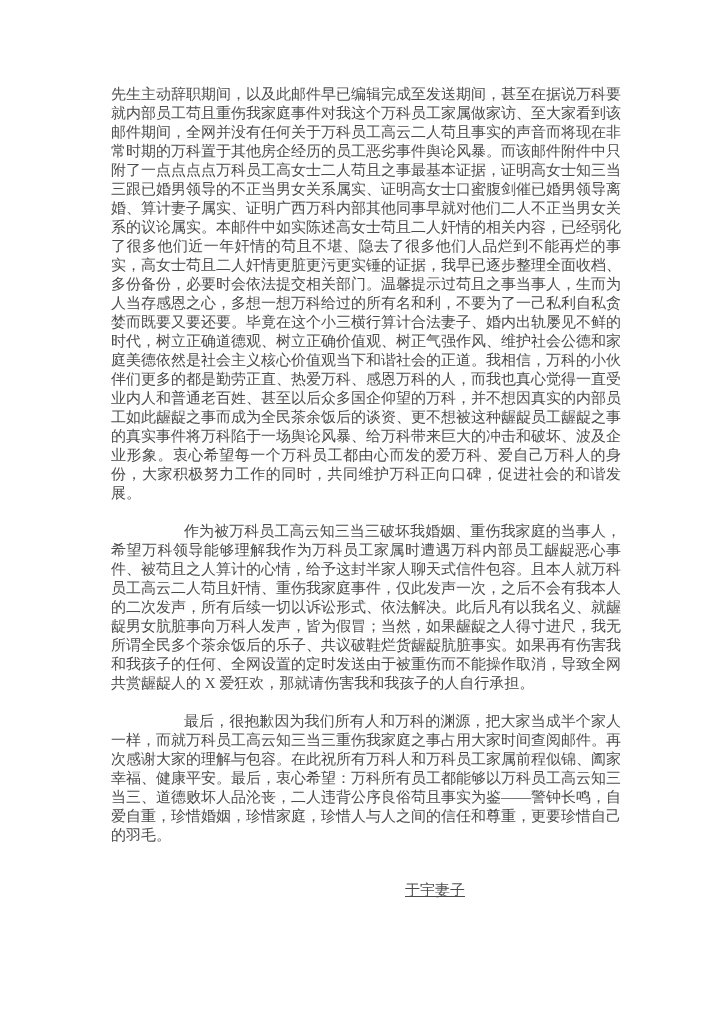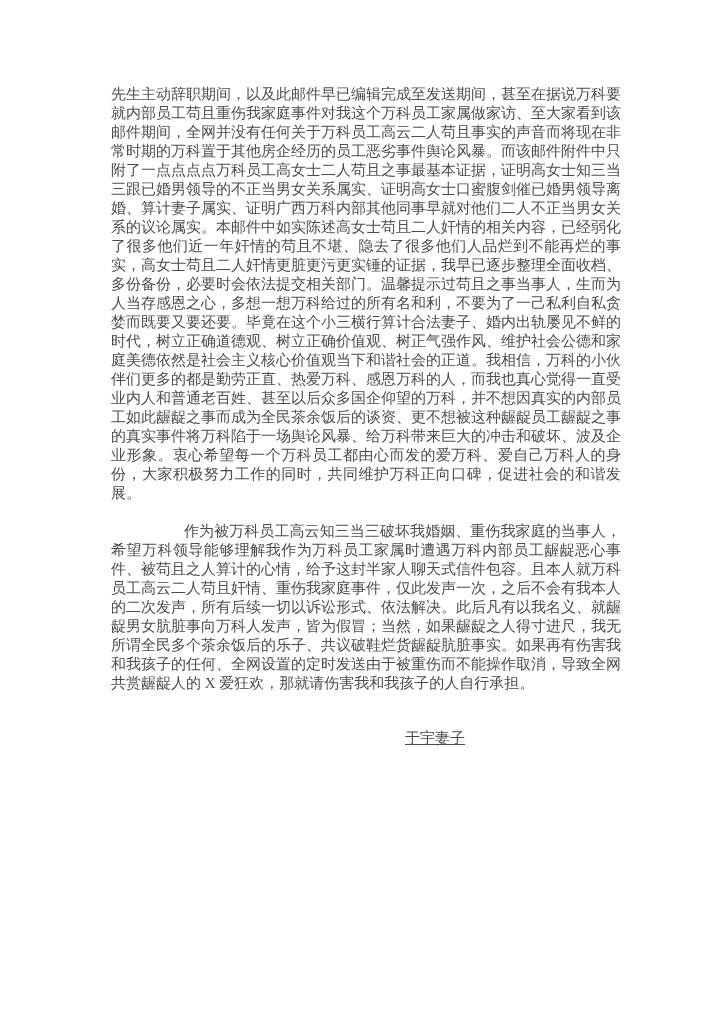--- a/index.html
+++ b/index.html
@@ -47,15 +47,16 @@
     text-decoration: underline;
   }
 </style>
 </head>
 <body>
 
 <div class="page">
   <div class="letter">
     <p class="para">先生主动辞职期间，以及此邮件早已编辑完成至发送期间，甚至在据说万科要就内部员工苟且重伤我家庭事件对我这个万科员工家属做家访、至大家看到该邮件期间，全网并没有任何关于万科员工高云二人苟且事实的声音而将现在非常时期的万科置于其他房企经历的员工恶劣事件舆论风暴。而该邮件附件中只附了一点点点点万科员工高女士二人苟且之事最基本证据，证明高女士知三当三跟已婚男领导的不正当男女关系属实、证明高女士口蜜腹剑催已婚男领导离婚、算计妻子属实、证明广西万科内部其他同事早就对他们二人不正当男女关系的议论属实。本邮件中如实陈述高女士苟且二人奸情的相关内容，已经弱化了很多他们近一年奸情的苟且不堪、隐去了很多他们人品烂到不能再烂的事实，高女士苟且二人奸情更脏更污更实锤的证据，我早已逐步整理全面收档、多份备份，必要时会依法提交相关部门。温馨提示过苟且之事当事人，生而为人当存感恩之心，多想一想万科给过的所有名和利，不要为了一己私利自私贪婪而既要又要还要。毕竟在这个小三横行算计合法妻子、婚内出轨屡见不鲜的时代，树立正确道德观、树立正确价值观、树正气强作风、维护社会公德和家庭美德依然是社会主义核心价值观当下和谐社会的正道。我相信，万科的小伙伴们更多的都是勤劳正直、热爱万科、感恩万科的人，而我也真心觉得一直受业内人和普通老百姓、甚至以后众多国企仰望的万科，并不想因真实的内部员工如此龌龊之事而成为全民茶余饭后的谈资、更不想被这种龌龊员工龌龊之事的真实事件将万科陷于一场舆论风暴、给万科带来巨大的冲击和破坏、波及企业形象。衷心希望每一个万科员工都由心而发的爱万科、爱自己万科人的身份，大家积极努力工作的同时，共同维护万科正向口碑，促进社会的和谐发展。</p>
     <p class="para indent">作为被万科员工高云知三当三破坏我婚姻、重伤我家庭的当事人，希望万科领导能够理解我作为万科员工家属时遭遇万科内部员工龌龊恶心事件、被苟且之人算计的心情，给予这封半家人聊天式信件包容。且本人就万科员工高云二人苟且奸情、重伤我家庭事件，仅此发声一次，之后不会有我本人的二次发声，所有后续一切以诉讼形式、依法解决。此后凡有以我名义、就龌龊男女肮脏事向万科人发声，皆为假冒；当然，如果龌龊之人得寸进尺，我无所谓全民多个茶余饭后的乐子、共议破鞋烂货龌龊肮脏事实。如果再有伤害我和我孩子的任何、全网设置的定时发送由于被重伤而不能操作取消，导致全网共赏龌龊人的 X 爱狂欢，那就请伤害我和我孩子的人自行承担。</p>
+    <p class="para indent">最后，很抱歉因为我们所有人和万科的渊源，把大家当成半个家人一样，而就万科员工高云知三当三重伤我家庭之事占用大家时间查阅邮件。再次感谢大家的理解与包容。在此祝所有万科人和万科员工家属前程似锦、阖家幸福、健康平安。最后，衷心希望：万科所有员工都能够以万科员工高云知三当三、道德败坏人品沦丧，二人违背公序良俗苟且事实为鉴——警钟长鸣，自爱自重，珍惜婚姻，珍惜家庭，珍惜人与人之间的信任和尊重，更要珍惜自己的羽毛。</p>
     <div class="signature-row">于宇妻子</div>
   </div>
 </div>
 
 </body></html>

